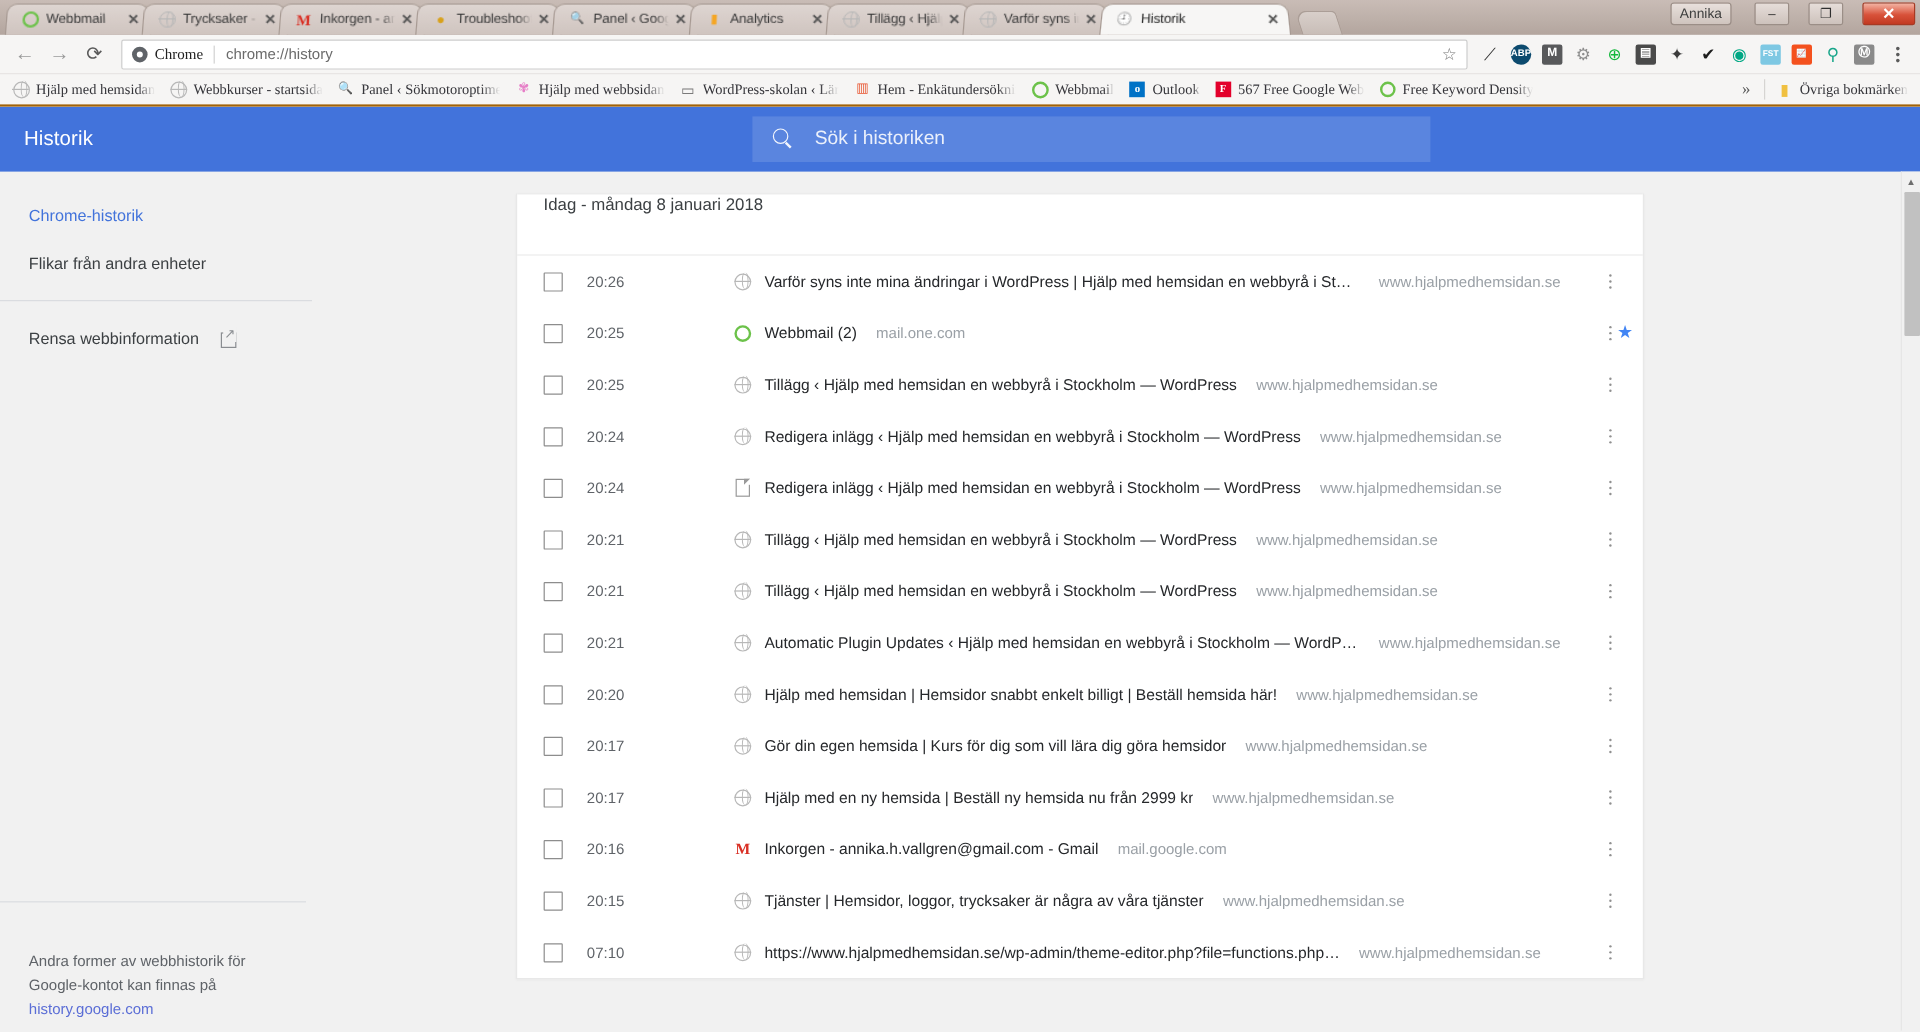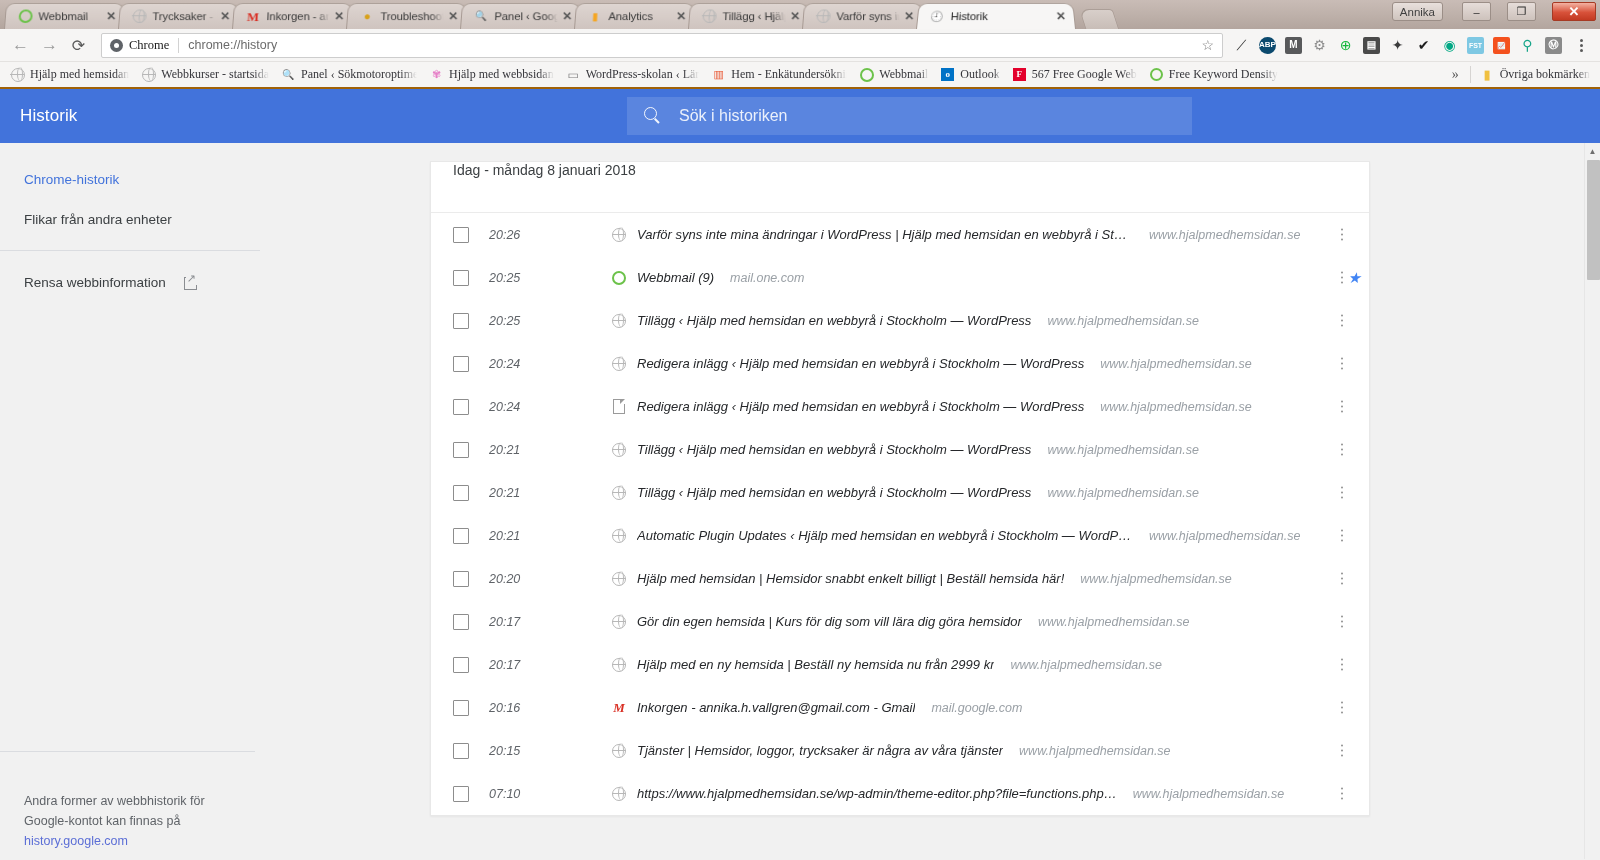--- a/index.html
+++ b/index.html
@@ -405,21 +405,20 @@
     color: #3c4043;
     border-bottom: 1px solid #ebebeb;
     border-top: 1px solid #e8e8e8;
   }
   .row {
     height: 43px;
     display: flex;
     align-items: center;
     padding: 0 0 0 22px;
     position: relative;
-    font-style: italic;
   }
   .row .cbx {
     width: 16px; height: 16px;
     flex: 0 0 16px;
     border: 1.6px solid #8d8d8d;
     border-radius: 1px;
     margin-right: 20px;
   }
   .row .time {
     width: 50px;
@@ -827,21 +826,21 @@
                 <i></i>
                 <i></i>
               </span>
             </div>
             <div class="row">
               <span class="cbx"></span>
               <span class="time">20:25</span>
               <span class="rfav">
                 <span class="ringfav"></span>
               </span>
-              <span class="rtitle">Webbmail (9)</span>
+              <span class="rtitle">Webbmail (2)</span>
               <span class="rdomain">mail.one.com</span>
               <span class="rstar">★</span>
               <span class="rmenu">
                 <i></i>
                 <i></i>
                 <i></i>
               </span>
             </div>
             <div class="row">
               <span class="cbx"></span>

